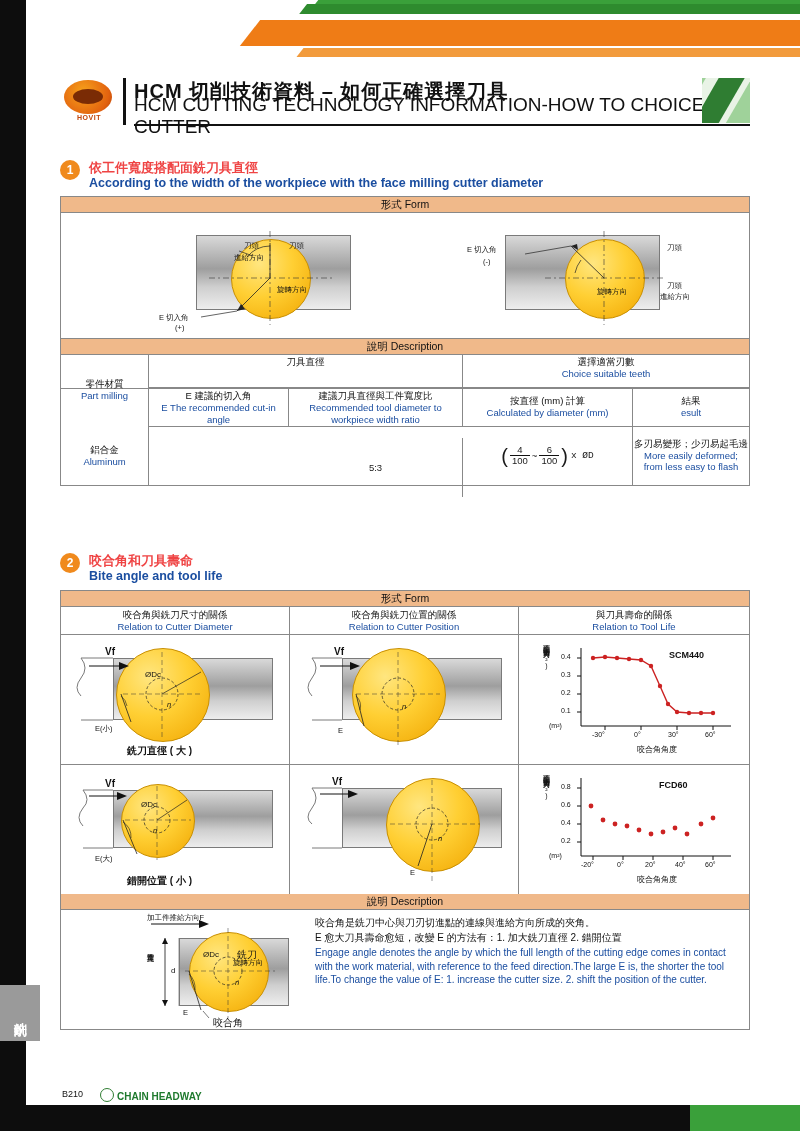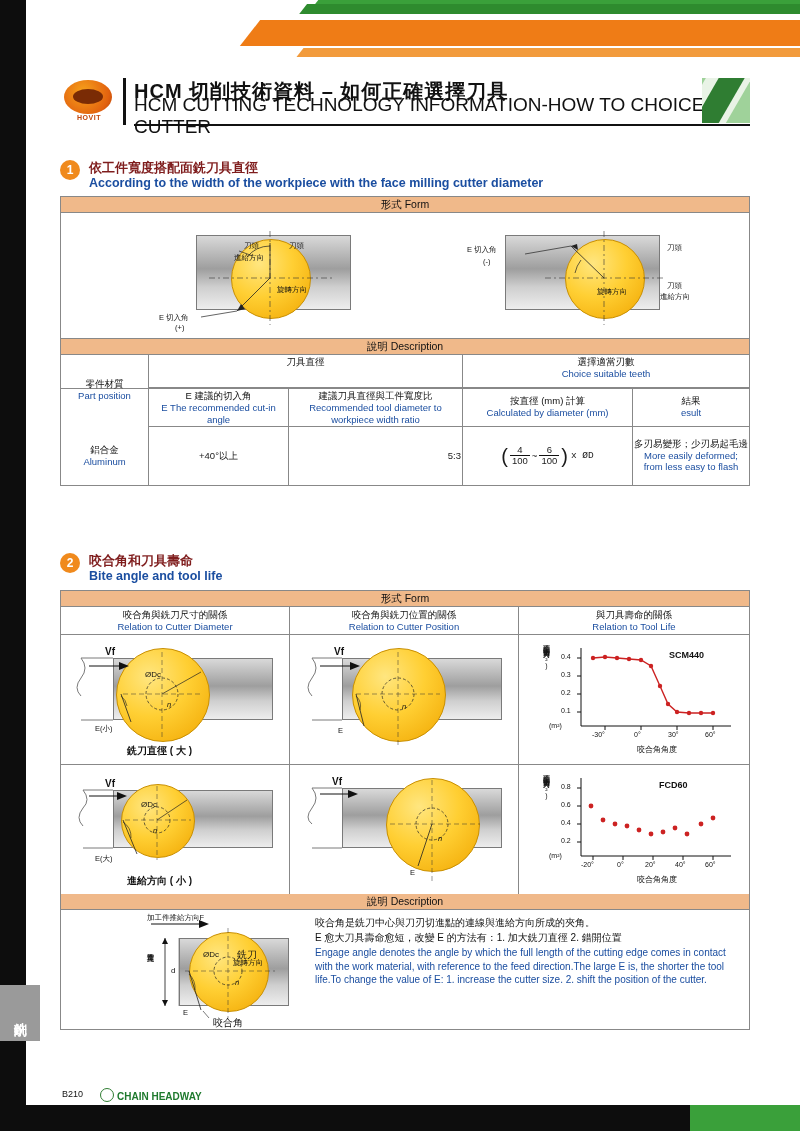--- a/index.html
+++ b/index.html
@@ -62,21 +62,21 @@
   .hdr-square .t1{left:-10px;top:-10px;width:46px;height:68px;background:#e9f3e6;transform:skewX(-30deg);}
   .hdr-square .t2{left:4px;top:-14px;width:26px;height:72px;background:#2f7d32;transform:skewX(-30deg);}
 
   
   .sec{position:absolute;}
   .sec-num{
     position:absolute;left:0;top:0;width:20px;height:20px;border-radius:50%;
     background:#f08a1d;color:#fff;font-size:12px;font-weight:bold;
     display:flex;align-items:center;justify-content:center;
   }
-  .sec-cn{position:absolute;left:29px;top:-1px;font-size:13px;font-weight:bold;color:#7f1d1d;}
+  .sec-cn{position:absolute;left:29px;top:-1px;font-size:13px;font-weight:bold;color:#ef4444;}
   .sec-en{position:absolute;left:29px;top:16px;font-size:12.5px;font-weight:bold;color:#1b4ea0;}
 
   
   .frame{position:absolute;border:1px solid #888;box-sizing:border-box;background:#fff;}
   .band{
     background:#f0b98a;border-bottom:1px solid #888;
     font-size:10.5px;text-align:center;height:15px;line-height:15px;color:#111;
   }
   .cellborder{border-right:1px solid #888;box-sizing:border-box;}
   .hdr-cell{font-size:9.5px;text-align:center;line-height:1.25;padding:2px 1px;box-sizing:border-box;}
@@ -185,21 +185,21 @@
       <div class="lbl" style="left:255px;top:79px;">進給方向</div>
       <div class="lbl" style="left:192px;top:74px;">旋轉方向</div>
     </div>
   </div>
 
   <div class="band" style="position:absolute;left:0;top:141px;width:688px;border-top:1px solid #888;">說明 Description</div>
 
   <div style="position:absolute;left:0;top:157px;width:688px;height:34px;border-bottom:1px solid #888;">
     <div class="cellborder hdr-cell" style="position:absolute;left:0;top:0;width:88px;height:72px;display:flex;flex-direction:column;justify-content:center;align-items:center;">
       <div class="cn">零件材質</div>
-      <div class="en">Part position</div>
+      <div class="en">Part milling</div>
     </div>
     <div class="cellborder hdr-cell" style="position:absolute;left:88px;top:0;width:314px;height:34px;border-bottom:1px solid #888;">
       <div class="cn">刀具直徑</div>
     </div>
     <div class="hdr-cell" style="position:absolute;left:402px;top:0;width:286px;height:34px;border-bottom:1px solid #888;">
       <div class="cn">選擇適當刃數</div>
       <div class="en">Choice suitable teeth</div>
     </div>
   </div>
 
@@ -220,24 +220,21 @@
       <div class="cn">結果</div>
       <div class="en">esult</div>
     </div>
   </div>
 
   <div style="position:absolute;left:0;top:229px;width:688px;height:59px;">
     <div class="cellborder hdr-cell" style="position:absolute;left:0;top:0;width:88px;height:59px;display:flex;flex-direction:column;justify-content:center;align-items:center;">
       <div class="cn">鋁合金</div>
       <div class="en">Aluminum</div>
     </div>
-    <div class="cellborder hdr-cell" style="position:absolute;left:88px;top:0;width:140px;height:59px;display:flex;align-items:center;justify-content:center;">
-      <span>+40°以上</span>
-    </div>
-    <div class="cellborder hdr-cell" style="position:absolute;left:228px;top:0;width:174px;height:59px;display:flex;align-items:center;justify-content:flex-end;">
+    <div class="cellborder hdr-cell" style="position:absolute;left:228px;top:12px;width:174px;height:59px;display:flex;align-items:center;justify-content:center;">
       <span>5:3</span>
     </div>
     <div class="cellborder hdr-cell" style="position:absolute;left:402px;top:0;width:170px;height:59px;display:flex;align-items:center;justify-content:center;">
       <span style="font-size:20px;line-height:1;">(</span>
       <span style="display:inline-block;text-align:center;line-height:1.05;margin:0 2px;">
         <span style="display:block;border-bottom:1px solid #111;padding:0 2px;">4</span>
         <span style="display:block;padding:0 2px;">100</span>
       </span>
       <span>~</span>
       <span style="display:inline-block;text-align:center;line-height:1.05;margin:0 2px;">
@@ -380,21 +377,21 @@
         <line x1="64" y1="56" x2="130" y2="56" stroke="#333" stroke-width="0.5" stroke-dasharray="5,3"></line>
         <circle cx="96" cy="56" r="13" fill="none" stroke="#222" stroke-width="0.7" stroke-dasharray="3,2"></circle>
         <line x1="96" y1="56" x2="126" y2="36" stroke="#222" stroke-width="0.7"></line>
         <path d="M62,56 L76,90" stroke="#222" stroke-width="0.8"></path>
         <path d="M70,74 A18,18 0 0,0 62,58" fill="none" stroke="#222" stroke-width="0.6"></path>
       </svg>
       <div class="lbl bold" style="left:44px;top:14px;font-size:10px;">Vf</div>
       <div class="lbl" style="left:80px;top:36px;font-size:8px;">ØDc</div>
       <div class="lbl" style="left:92px;top:62px;font-style:italic;">n</div>
       <div class="lbl" style="left:34px;top:90px;">E(大)</div>
-      <div class="lbl bold" style="left:66px;top:110px;font-size:10px;">進給方向 ( 小 )</div>
+      <div class="lbl bold" style="left:66px;top:110px;font-size:10px;">錯開位置 ( 小 )</div>
     </div>
 
     <div class="cellborder" style="position:absolute;left:229px;top:0;width:229px;height:130px;">
       <div class="work" style="left:52px;top:24px;width:160px;height:60px;"></div>
       <div class="cutter" style="left:96px;top:14px;width:92px;height:92px;"></div>
       <svg width="229" height="130" style="position:absolute;left:0;top:0;">
         <path d="M52,24 L22,24 M52,84 L22,84" stroke="#7a7a7a" fill="none" stroke-width="1"></path>
         <path d="M22,24 q8,10 0,20 q-8,10 0,16" stroke="#7a7a7a" fill="none" stroke-width="1"></path>
         <line x1="30" y1="30" x2="60" y2="30" stroke="#111" stroke-width="1"></line>
         <polygon points="68,30 58,26 58,34" fill="#111"></polygon>

